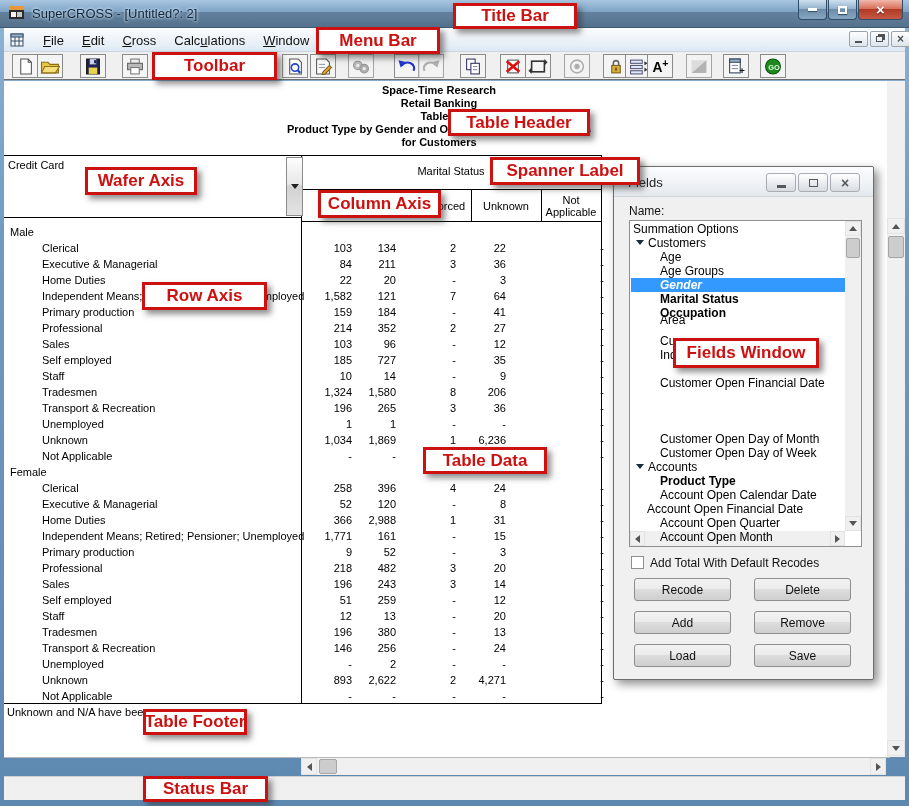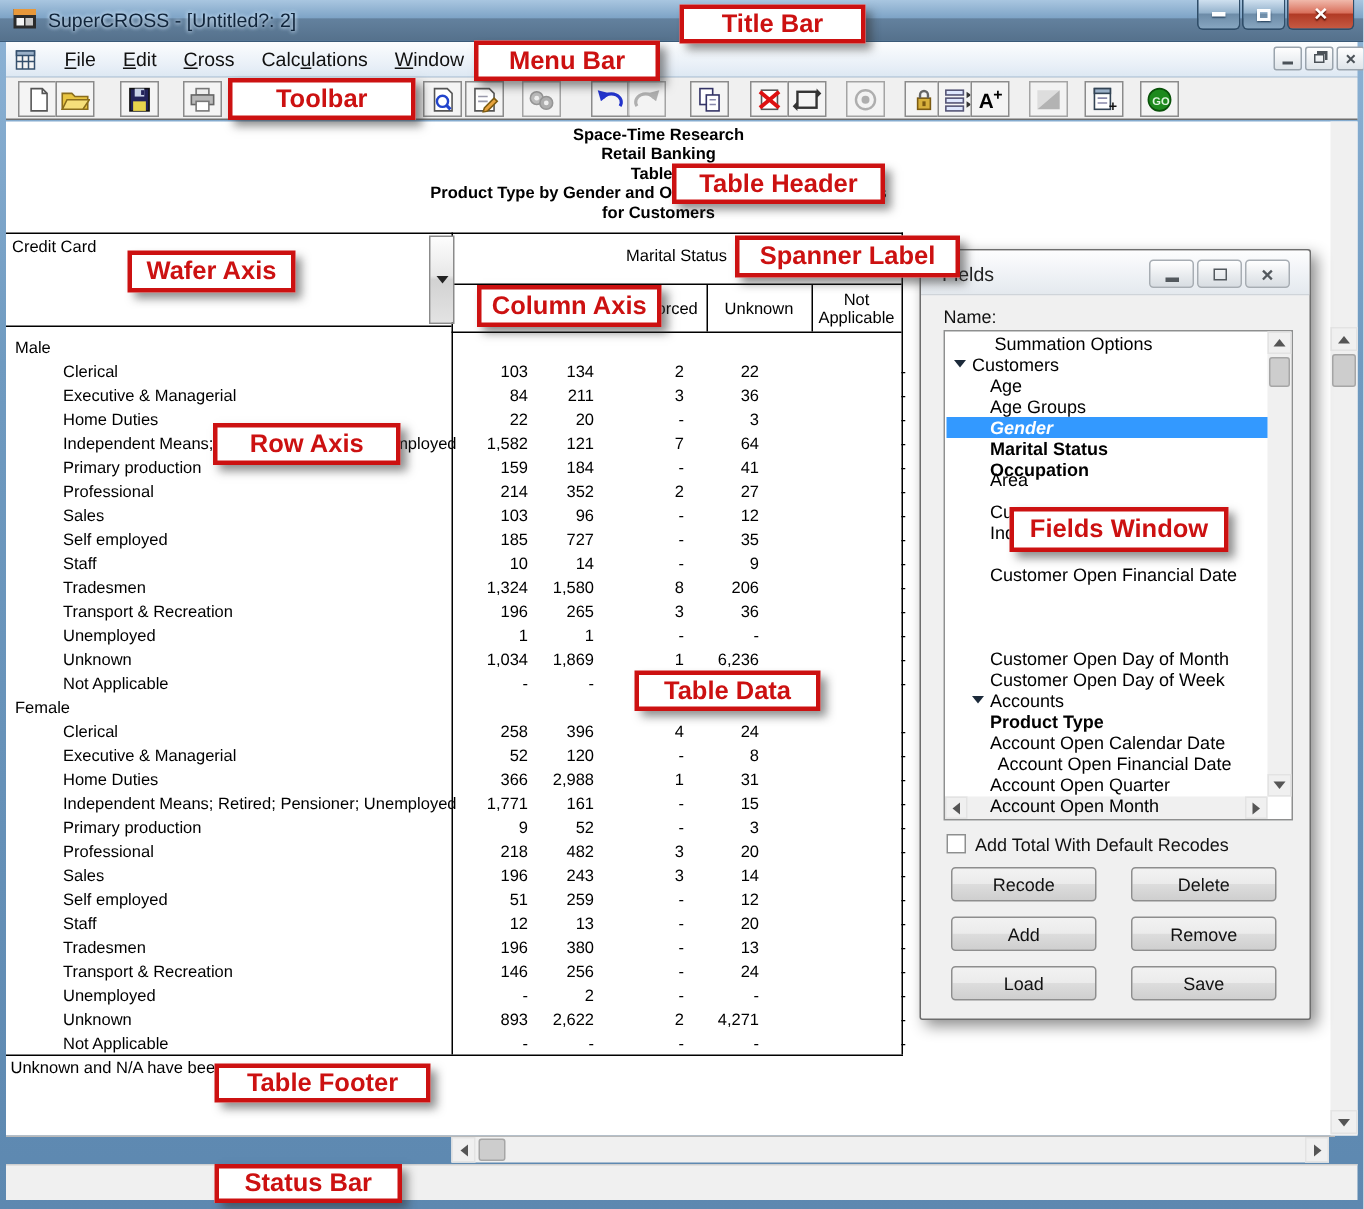--- a/index.html
+++ b/index.html
@@ -615,21 +615,21 @@
           <div class="tri-down" style="border-top-color:#555"></div>
         </div>
       <div class="sb" style="left:0;top:310px;width:215px;height:15px"></div>
       <div class="sb-btn" style="left:0;top:310px;width:15px;height:15px">
           <div class="tri-left"></div>
         </div>
       <div class="sb-btn" style="left:200px;top:310px;width:15px;height:15px">
           <div class="tri-right"></div>
         </div>
     <div class="frow" style="top: 1px;">
-          <span class="txt" style="left: 32px;">Summation Options</span>
+          <span class="txt" style="left: 2px;">Summation Options</span>
         </div>
         <div class="frow" style="top: 15px;">
           <span class="f-arrow"></span>
           <span class="txt" style="left: 17px;">Customers</span>
         </div>
         <div class="frow" style="top: 29px;">
           <span class="txt" style="left: 29px;">Age</span>
         </div>
         <div class="frow" style="top: 43px;">
           <span class="txt" style="left: 29px;">Age Groups</span>
@@ -654,32 +654,32 @@
         </div>
         <div class="frow" style="top: 155px;">
           <span class="txt" style="left: 29px;">Customer Open Financial Date</span>
         </div>
         <div class="frow" style="top: 211px; padding-left: 16px;">
           <span class="txt" style="left: 29px;">Customer Open Day of Month</span>
         </div>
         <div class="frow" style="top: 225px;">
           <span class="txt" style="left: 29px;">Customer Open Day of Week</span>
         </div>
-        <div class="frow" style="top: 239px; margin-left: 12px;">
+        <div class="frow" style="top: 239px;">
           <span class="f-arrow"></span>
           <span class="txt" style="left: 17px;">Accounts</span>
         </div>
         <div class="frow" style="top: 253px;">
           <span class="txt" style="left: 29px; font-weight: bold;">Product Type</span>
         </div>
         <div class="frow" style="top: 267px;">
           <span class="txt" style="left: 29px;">Account Open Calendar Date</span>
         </div>
         <div class="frow" style="top: 281px;">
-          <span class="txt" style="left: 34px;">Account Open Financial Date</span>
+          <span class="txt" style="left: 16px;">Account Open Financial Date</span>
         </div>
         <div class="frow" style="top: 295px;">
           <span class="txt" style="left: 29px;">Account Open Quarter</span>
         </div>
         <div class="frow" style="top: 309px;">
           <span class="txt" style="left: 29px;">Account Open Month</span>
         </div>
       </div>
     <div class="fw-check"></div>
     <span class="fw-check-label">Add Total With Default Recodes</span>
@@ -697,16 +697,16 @@
       <div class="ann" style="left: 453px; top: 3px; width: 124px; height: 26px;">Title Bar</div>
       <div class="ann" style="left: 316px; top: 27px; width: 124px; height: 27px;">Menu Bar</div>
       <div class="ann" style="left: 152px; top: 52px; width: 125px; height: 28px;">Toolbar</div>
       <div class="ann" style="left: 448px; top: 109px; width: 142px; height: 27px;">Table Header</div>
       <div class="ann" style="left: 85px; top: 167px; width: 112px; height: 28px;">Wafer Axis</div>
       <div class="ann" style="left: 490px; top: 157px; width: 150px; height: 28px;">Spanner Label</div>
       <div class="ann" style="left: 318px; top: 190px; width: 123px; height: 28px;">Column Axis</div>
       <div class="ann" style="left: 142px; top: 282px; width: 125px; height: 28px;">Row Axis</div>
       <div class="ann" style="left: 423px; top: 447px; width: 124px; height: 27px;">Table Data</div>
       <div class="ann" style="left: 673px; top: 338px; width: 146px; height: 30px;">Fields Window</div>
-      <div class="ann" style="left: 143px; top: 709px; width: 144px; height: 26px;">Table Footer</div>
+      <div class="ann" style="left: 143px; top: 709px; width: 104px; height: 26px;">Table Footer</div>
       <div class="ann" style="left: 143px; top: 776px; width: 125px; height: 26px;">Status Bar</div>
     </div>
 </div>
 
 </body></html>

